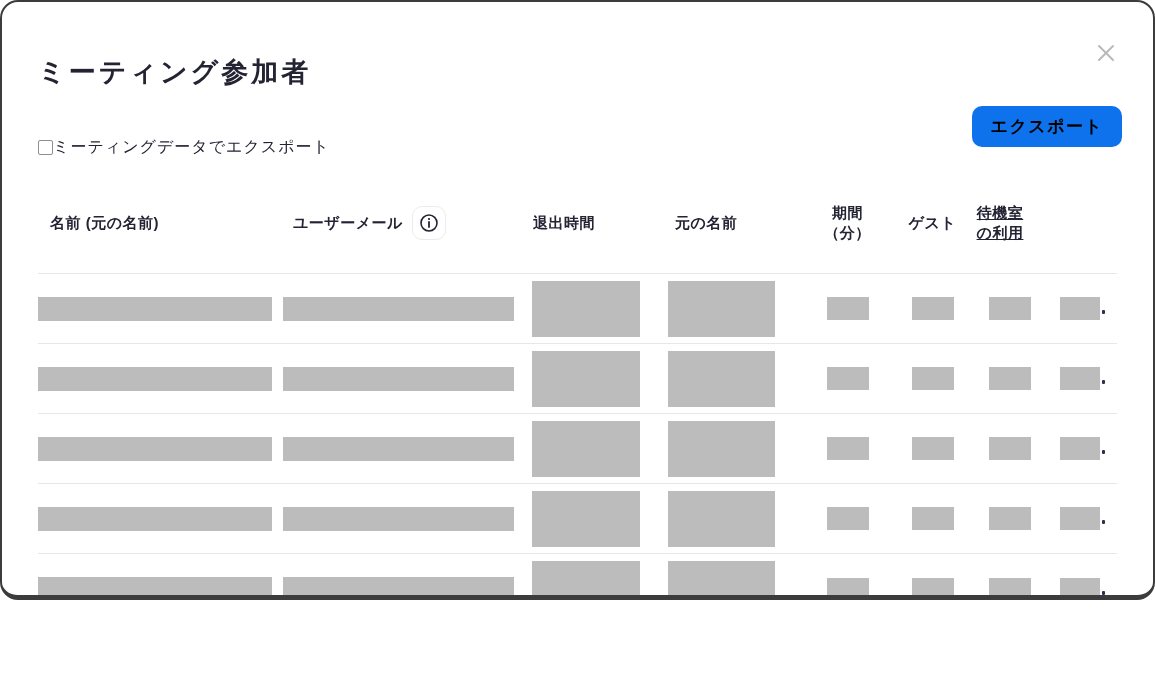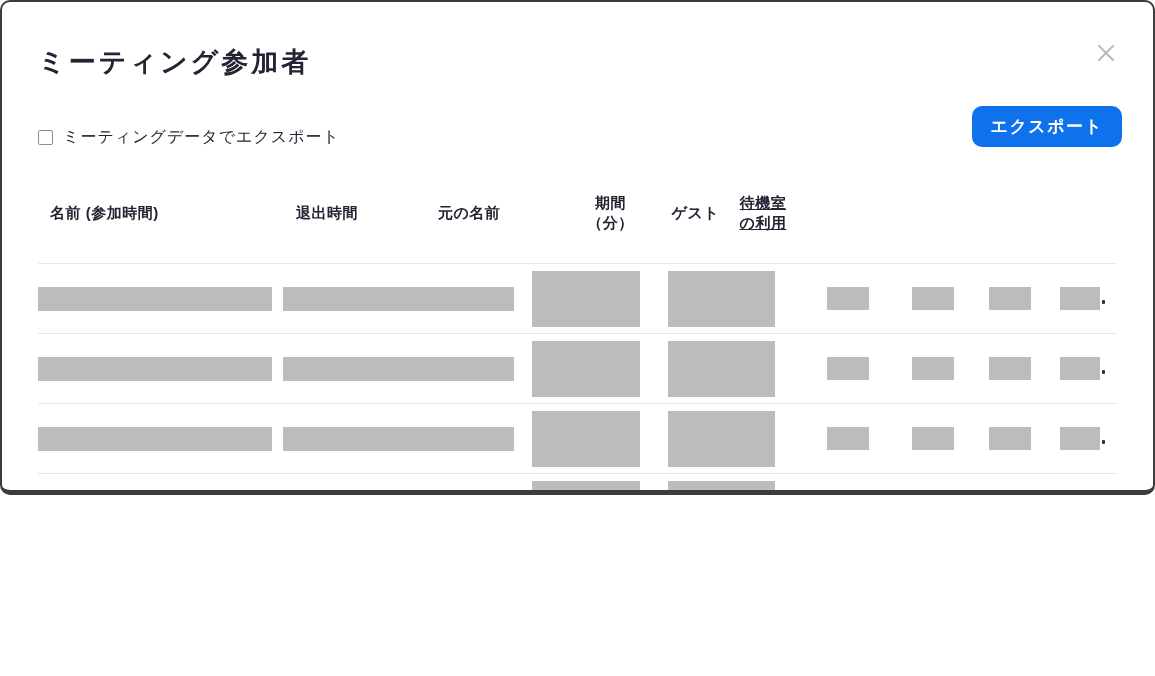--- a/index.html
+++ b/index.html
@@ -9,26 +9,26 @@
     --separator:#e7e7e7;
     --frame:#3c3c3c;
     --close:#b9b9b9;
   }
   *{box-sizing:border-box;}
   html,body{margin:0;padding:0;background:#ffffff;}
   body{font-family:"Liberation Sans","DejaVu Sans",sans-serif;color:var(--text);}
 
   .dialog{
     position:relative;
-    width:1155px;height:495px;
+    width:1155px;height:600px;
     background:#ffffff;
     border:2px solid var(--frame);
     border-bottom-width:5px;
-    border-radius:10px;
-    padding:0 36px;
+    border-radius:18px;
+    padding:10px 36px;
     overflow:hidden;
   }
 
   
   .title{
     margin:42px 0 0 0;
     font-size:27px;line-height:36px;
     font-weight:600;letter-spacing:3px;
     color:var(--text);
   }
@@ -37,35 +37,35 @@
   .close-btn{
     position:absolute;top:38px;right:34px;
     width:26px;height:26px;
     background:none;border:none;padding:0;cursor:pointer;
     display:flex;align-items:center;justify-content:center;
   }
 
   
   .options{margin-top:47px;}
   .opt{
-    display:flex;align-items:center;gap:10px;
+    display:flex;align-items:center;
     height:20px;margin-top:0;cursor:pointer;
   }
   .opt + .opt{margin-top:20px;}
   .cb{
     width:15px;height:15px;flex:0 0 15px;
     border:1px solid #8f8f8f;border-radius:2px;background:#fff;
   }
   .opt-label{font-size:16px;letter-spacing:1px;color:var(--text);}
 
   
   .export-btn{
     position:absolute;top:104px;right:31px;
     width:150px;height:41px;
-    background:var(--accent);color:#ffffff;
+    background:var(--accent);color:#000000;
     border:none;border-radius:10px;
     font-family:inherit;
     font-size:17px;font-weight:600;letter-spacing:1.5px;
     cursor:pointer;
   }
 
   
   .table{margin-top:15px;}
   .thead{
     display:flex;align-items:center;
@@ -144,21 +144,31 @@
     <label class="opt">
       <span class="cb"></span>
       <span class="opt-label">ミーティングデータでエクスポート</span>
     </label>
   </div>
 
   <button class="export-btn">エクスポート</button>
 
   <div class="table">
     <div class="thead">
-      <div class="hcell c-name">名前 (参加時間)</div>
+      <div class="hcell c-name">名前 (元の名前)</div>
+      <div class="hcell c-email">
+        <span>ユーザーメール</span>
+        <button class="info-btn" aria-label="info">
+          <svg width="20" height="20" viewBox="0 0 20 20">
+            <circle cx="10" cy="10" r="8" fill="none" stroke="#232333" stroke-width="1.6"></circle>
+            <line x1="10" y1="9" x2="10" y2="14" stroke="#232333" stroke-width="1.8" stroke-linecap="round"></line>
+            <circle cx="10" cy="6" r="1.1" fill="#232333"></circle>
+          </svg>
+        </button>
+      </div>
       <div class="hcell c-join">退出時間</div>
       <div class="hcell c-leave">元の名前</div>
       <div class="hcell c-dur multiline">期間
 （分）</div>
       <div class="hcell c-guest">ゲスト</div>
       <div class="hcell c-wait multiline">待機室
 の利用</div>
     </div>
     <div class="tbody">
   <div class="trow">

